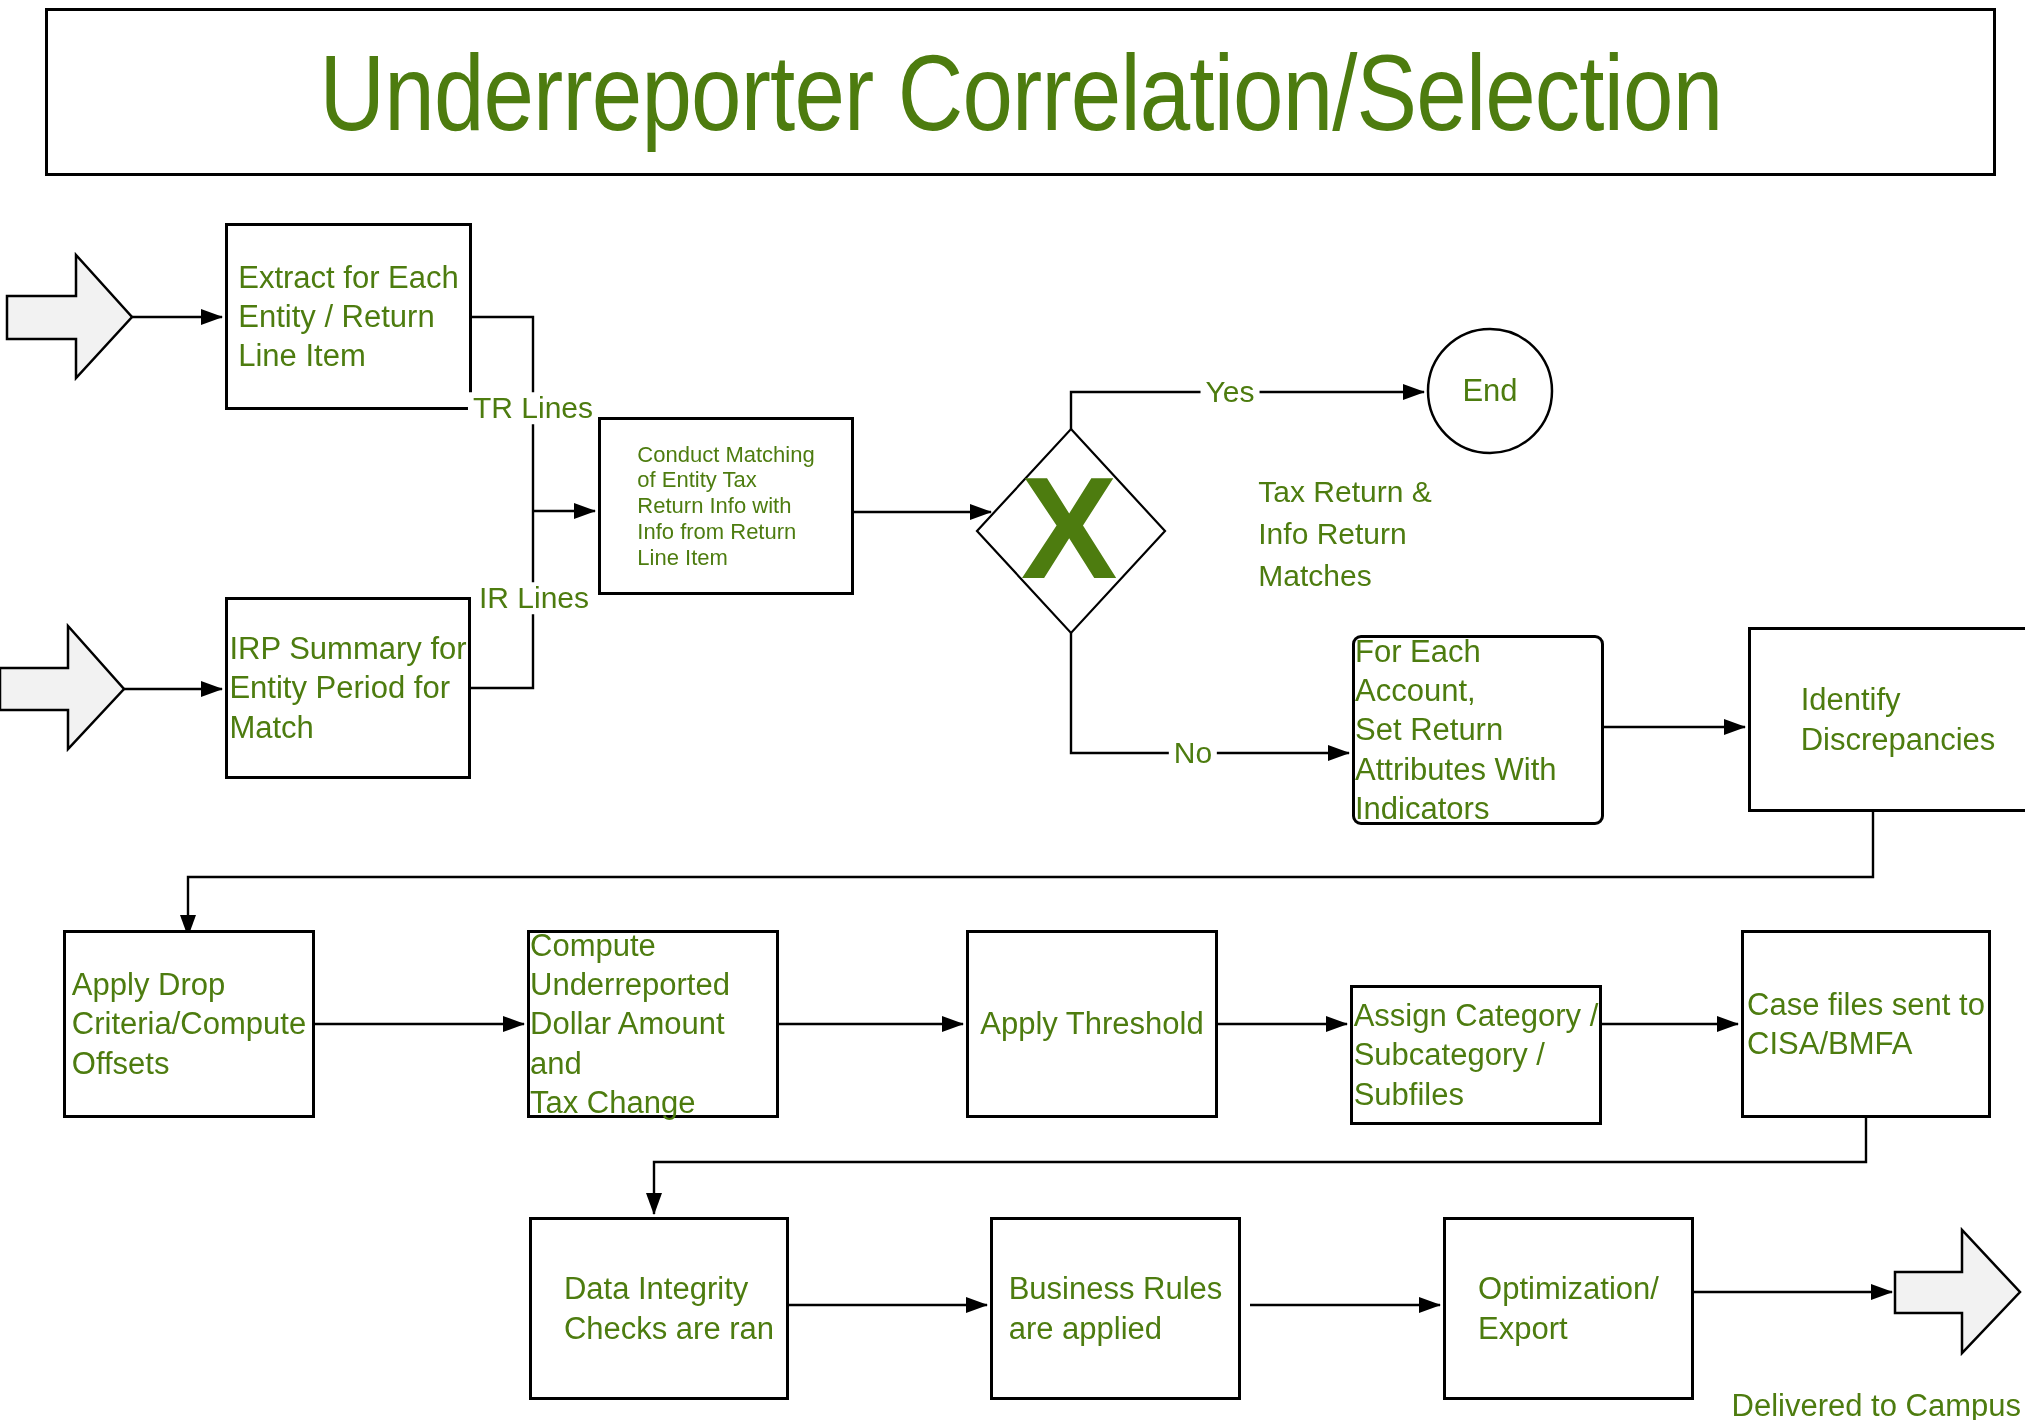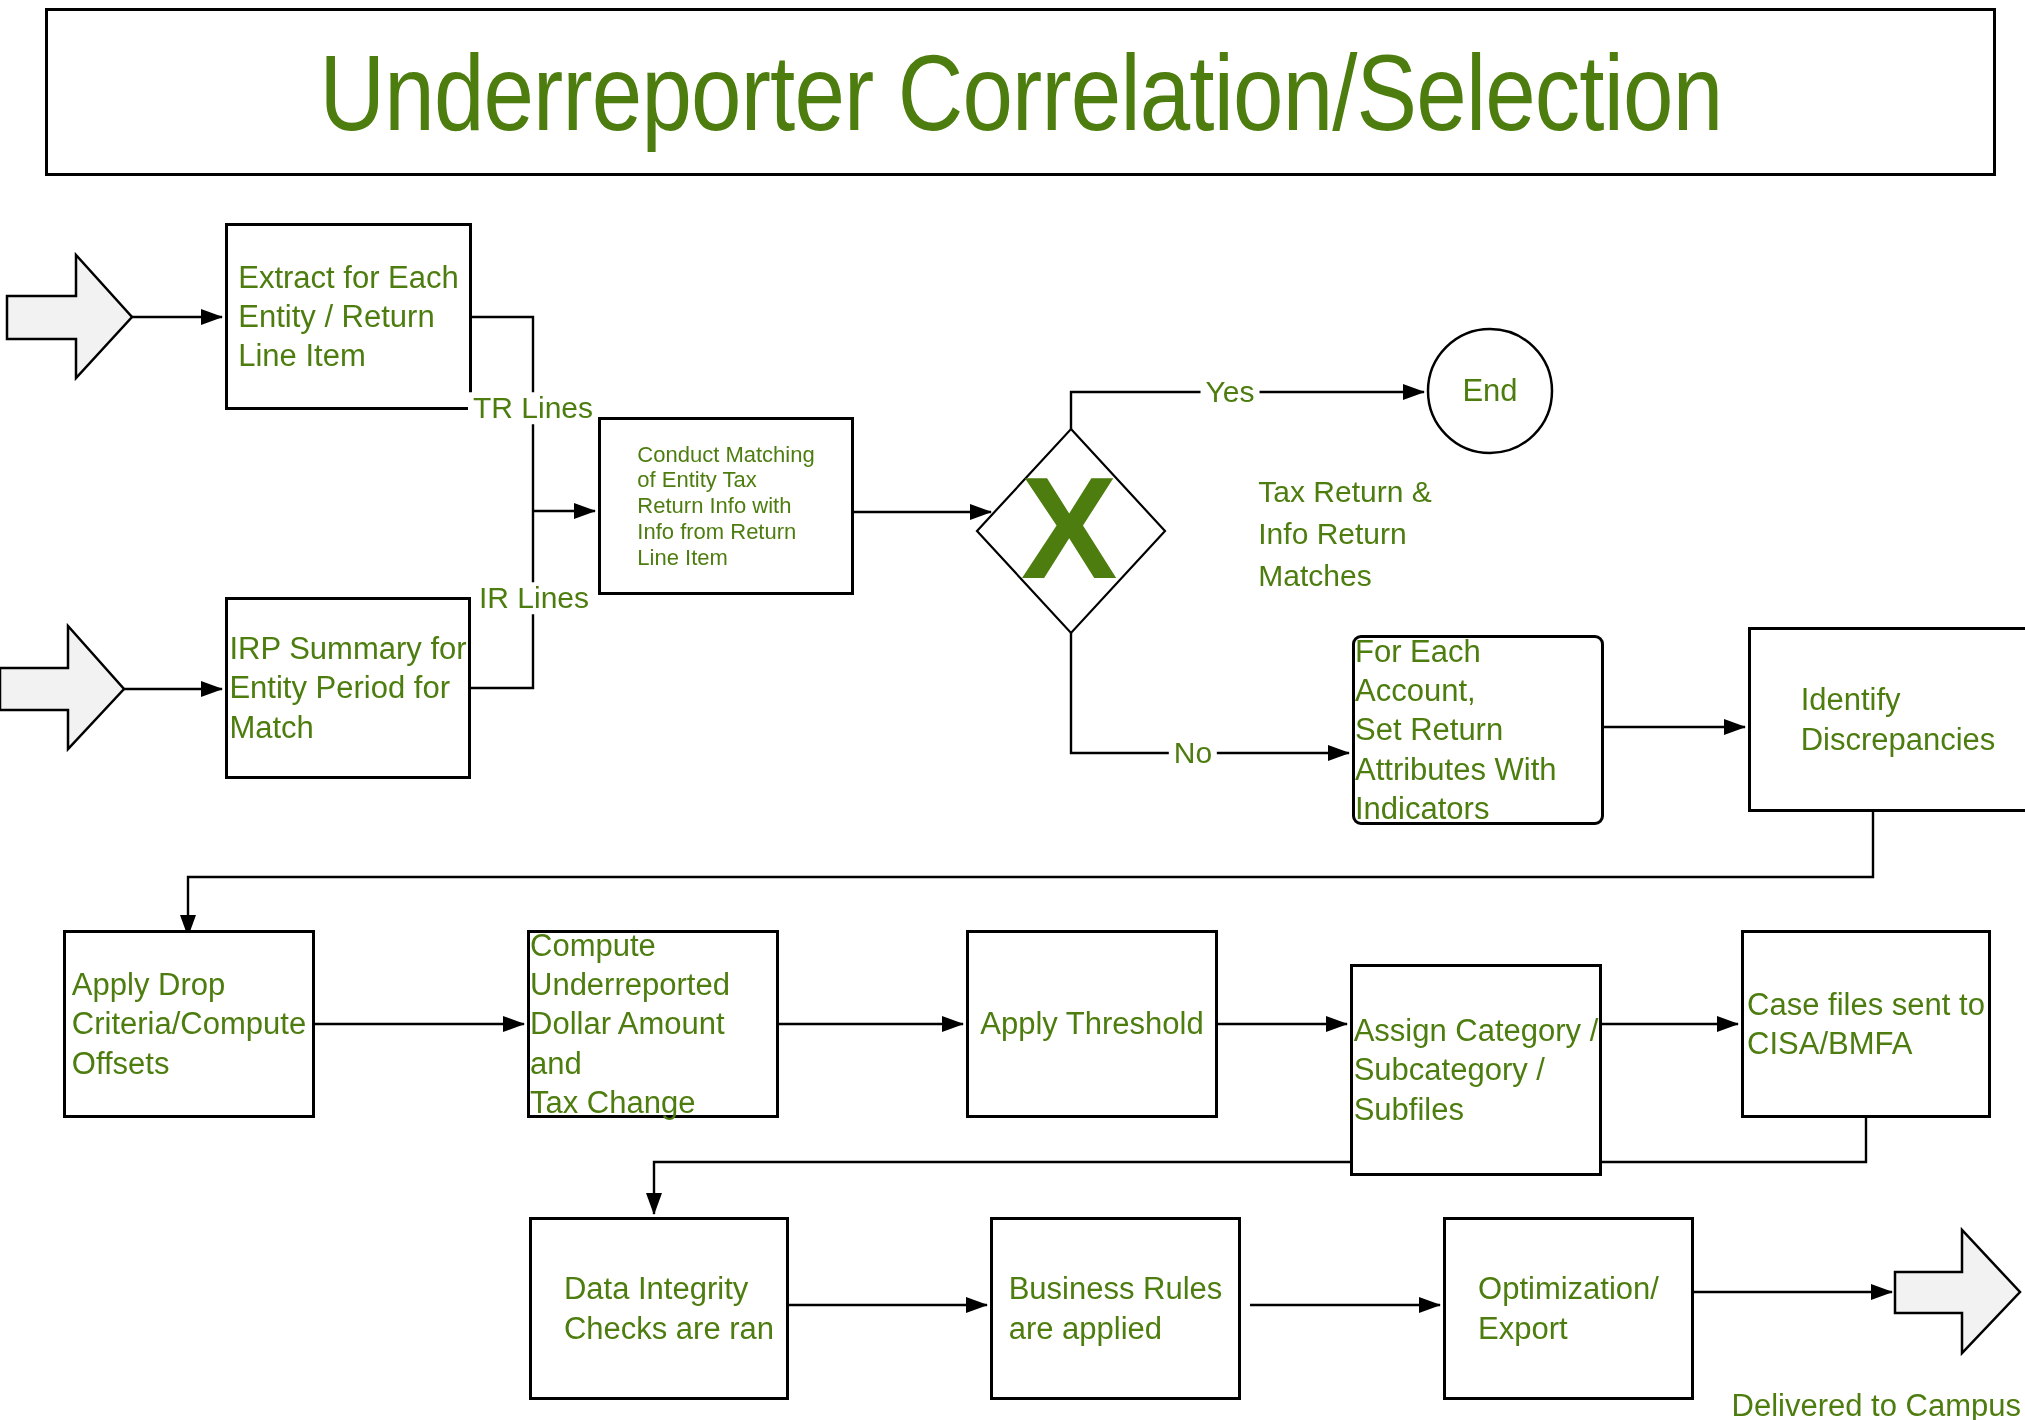--- a/index.html
+++ b/index.html
@@ -99,21 +99,21 @@
 Discrepancies</div>
 
   <div class="box" style="left:63px;top:930px;width:252px;height:188px;">Apply Drop
 Criteria/Compute
 Offsets</div>
   <div class="box" style="left:527px;top:930px;width:252px;height:188px;">Compute
 Underreported
 Dollar Amount and
 Tax Change</div>
   <div class="box" style="left:966px;top:930px;width:252px;height:188px;">Apply Threshold</div>
-  <div class="box" style="left:1350px;top:964px;width:252px;height:212px;">Assign Category /
+  <div class="box" style="left:1350px;top:985px;width:252px;height:140px;">Assign Category /
 Subcategory /
 Subfiles</div>
   <div class="box" style="left:1741px;top:930px;width:250px;height:188px;">Case files sent to
 CISA/BMFA</div>
 
   <div class="box" style="left:529px;top:1217px;width:260px;height:183px;padding-left:20px;">Data Integrity
 Checks are ran</div>
   <div class="box" style="left:1443px;top:1217px;width:251px;height:183px;">Optimization/
 Export</div>
   <div class="box" style="left:990px;top:1217px;width:251px;height:183px;">Business Rules

